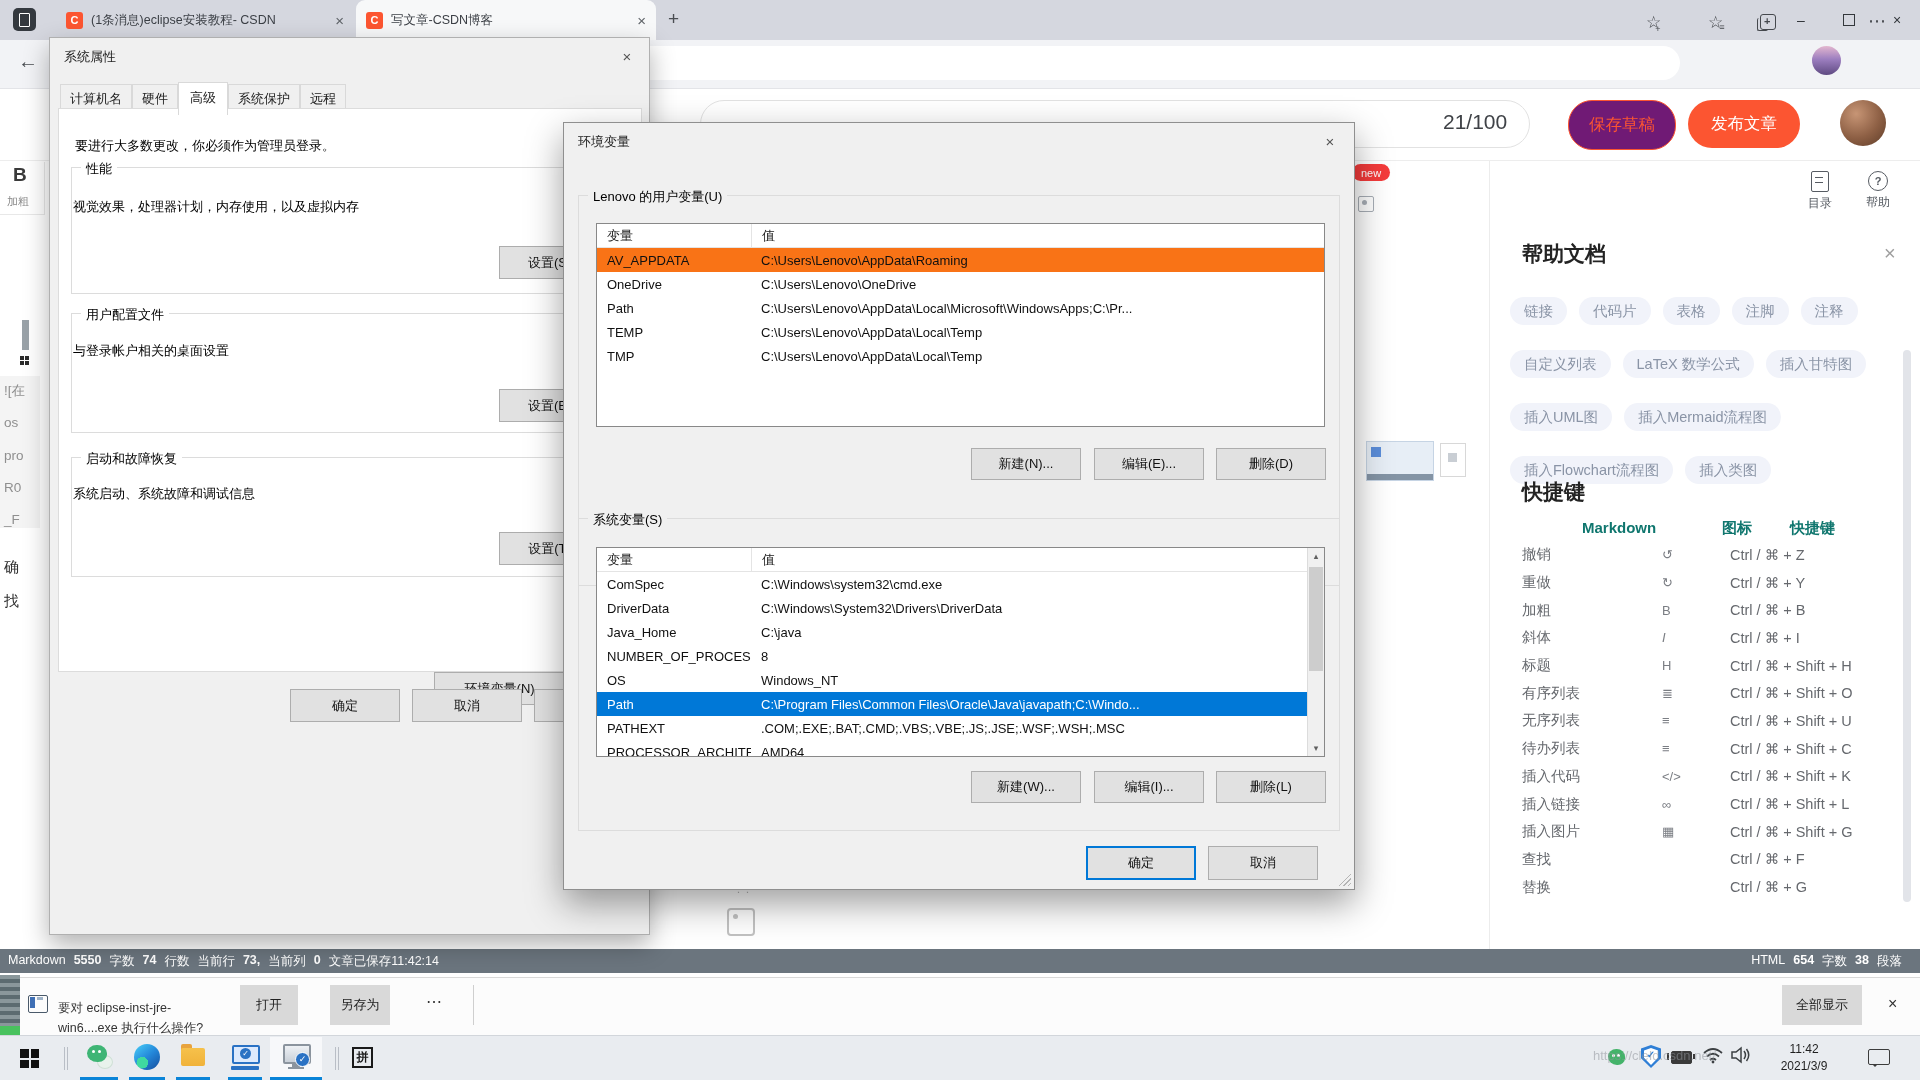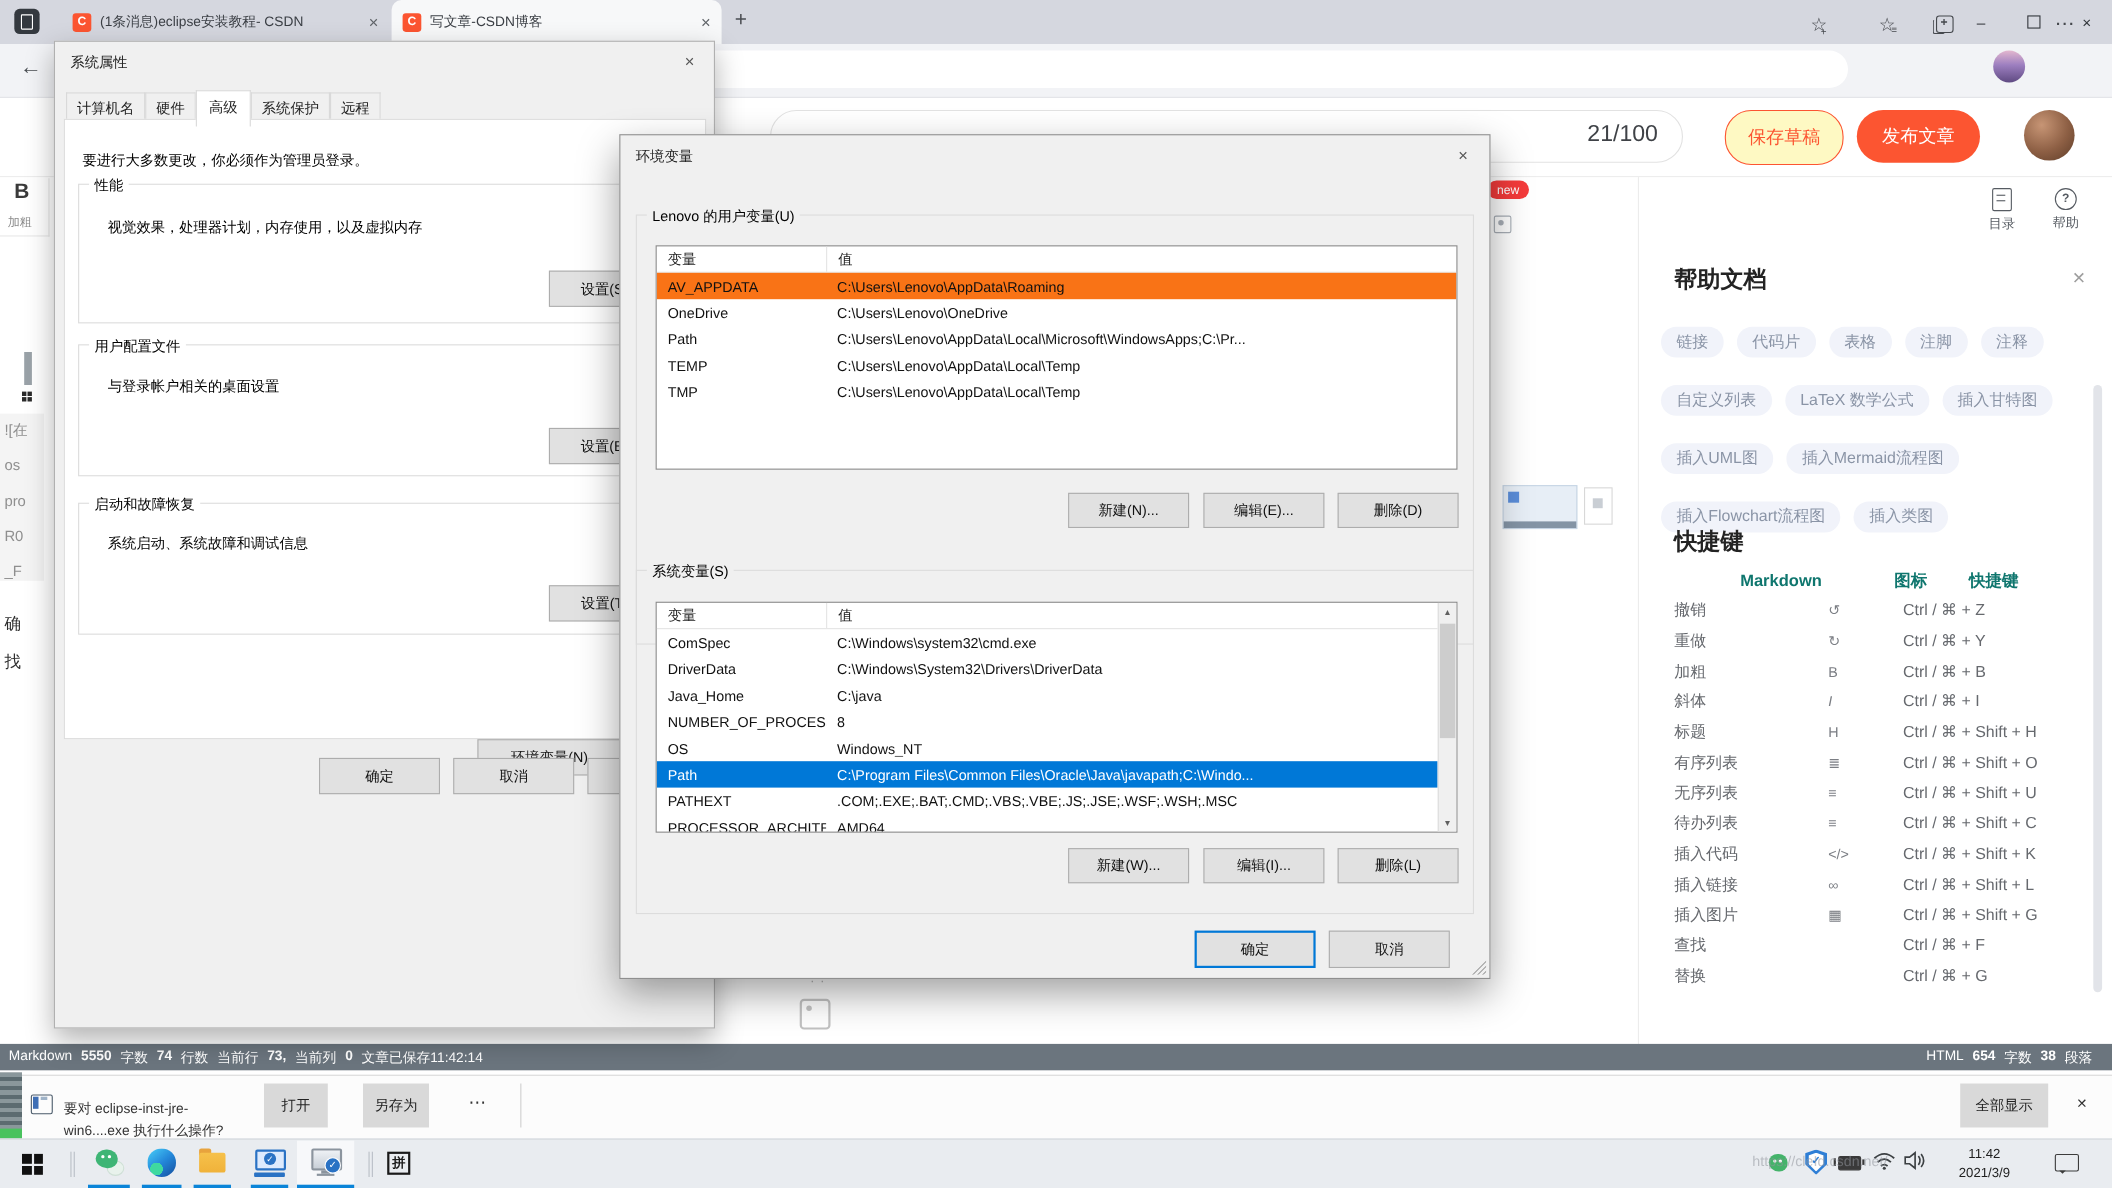--- a/index.html
+++ b/index.html
@@ -33,21 +33,21 @@
   .collections{left:1760px;top:14px;width:14px;height:14px;border:1.6px solid #45484d;border-radius:3px;}
   .collections::before{content:"";position:absolute;left:-4px;top:3px;width:10px;height:12px;border-left:1.6px solid #45484d;border-bottom:1.6px solid #45484d;border-radius:2px;}
   .collections b{position:absolute;left:3px;top:0px;font-size:11px;color:#45484d;font-weight:600;}
   .browser-avatar{position:absolute;left:1812px;top:46px;width:29px;height:29px;border-radius:50%;
       background:linear-gradient(180deg,#e3b7cf 0%,#9d7fc0 45%,#5f4a82 100%);}
   .tb-dots{left:1868px;top:10px;font-size:18px;letter-spacing:1px;}
 
   
   .title-pill{position:absolute;left:700px;top:100px;width:828px;height:46px;border:1px solid #e2e2e2;border-radius:24px;background:#fff;}
   .counter{position:absolute;left:1443px;top:110px;font-size:21px;color:#3f4247;}
-  .btn-draft{position:absolute;left:1568px;top:100px;width:106px;height:48px;border-radius:24px;background:#fef9c3;
+  .btn-draft{position:absolute;left:1568px;top:100px;width:106px;height:48px;border-radius:24px;background:#701a75;
      border:1.5px solid #fc5531;color:#fc5531;font-size:16.5px;display:flex;align-items:center;justify-content:center;}
   .btn-publish{position:absolute;left:1688px;top:100px;width:112px;height:48px;border-radius:24px;background:#fc5531;
      color:#fff;font-size:16.5px;display:flex;align-items:center;justify-content:center;}
   .editor-avatar{position:absolute;left:1840px;top:100px;width:46px;height:46px;border-radius:50%;
      background:radial-gradient(circle at 35% 30%,#c79575 0%,#8d5f44 55%,#5d3c28 100%);}
   .editor-line{position:absolute;left:0;top:160px;width:1920px;border-top:1px solid #ededed;}
   .new-badge{position:absolute;left:1352px;top:164px;width:38px;height:17px;border-radius:9px;background:#f53b3b;color:#fff;
      font-size:11px;display:flex;align-items:center;justify-content:center;}
   .frag-toolbar-icon{position:absolute;left:1358px;top:196px;width:14px;height:14px;border:1.5px solid #a8aeb6;border-radius:2px;}
   .frag-toolbar-icon::after{content:"";position:absolute;left:3px;top:3px;width:5px;height:5px;background:#a8aeb6;border-radius:50%;}
@@ -110,21 +110,21 @@
   .wbtn.focus{border:2px solid #0078d7;}
 
   
   .sp-tabs{position:absolute;left:10px;top:44px;display:flex;align-items:flex-end;}
   .sp-tab{font-size:13px;color:#222;background:#f0f0f0;border:1px solid #d9d9d9;border-bottom:none;padding:5px 9px 6px;position:relative;}
   .sp-tab.active{background:#fff;padding:6px 11px 8px;z-index:5;margin-bottom:-1px;}
   .sp-panel{position:absolute;left:8px;top:70px;width:584px;height:564px;background:#fff;border:1px solid #dcdcdc;box-sizing:border-box;}
   .sp-note{position:absolute;left:16px;top:28px;font-size:13px;color:#000;}
   .grp{position:absolute;left:12px;width:556px;border:1px solid #dcdcdc;box-sizing:border-box;}
   .grp-legend{position:absolute;left:9px;top:-8px;background:#fff;padding:0 5px;font-size:13px;color:#000;}
-  .grp-desc{position:absolute;left:26px;font-size:13px;color:#000;}
+  .grp-desc{position:absolute;left:1px;font-size:13px;color:#000;}
   .g1{top:58px;height:127px;} .g1 .grp-desc{top:30px;}
   .g2{top:204px;height:120px;} .g2 .grp-desc{top:28px;}
   .g3{top:348px;height:120px;} .g3 .grp-desc{top:27px;}
   .grp .wbtn{left:427px;width:112px;height:33px;}
   .g1 .wbtn{top:78px;} .g2 .wbtn{top:75px;} .g3 .wbtn{top:74px;}
   .envvars-btn{left:375px;top:563px;width:142px;height:33px;}
   .sp-ok{left:240px;top:651px;width:110px;height:33px;}
   .sp-cancel{left:362px;top:651px;width:110px;height:33px;}
   .sp-apply{left:484px;top:651px;width:110px;height:33px;}
 

